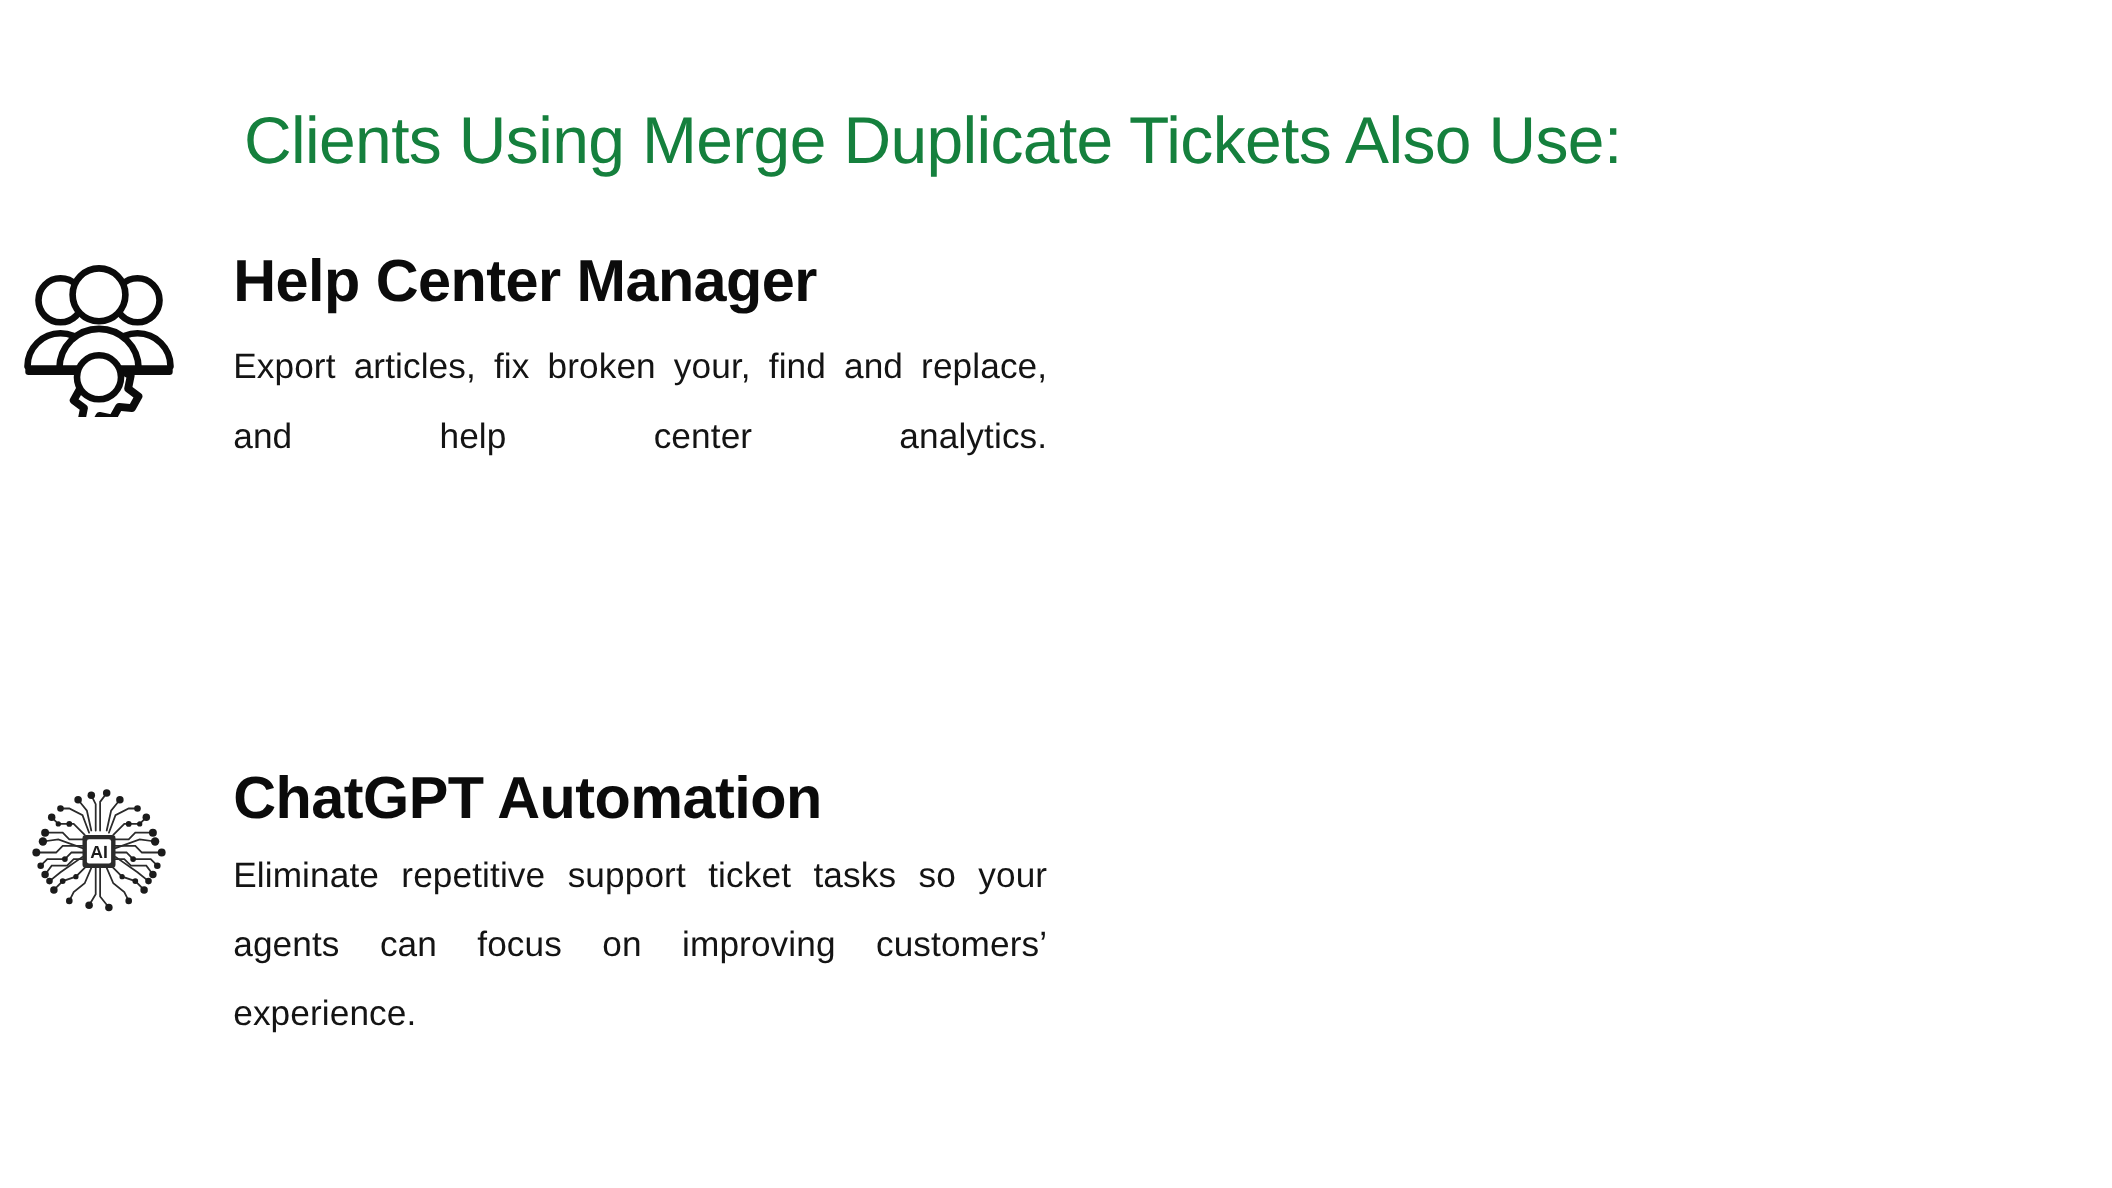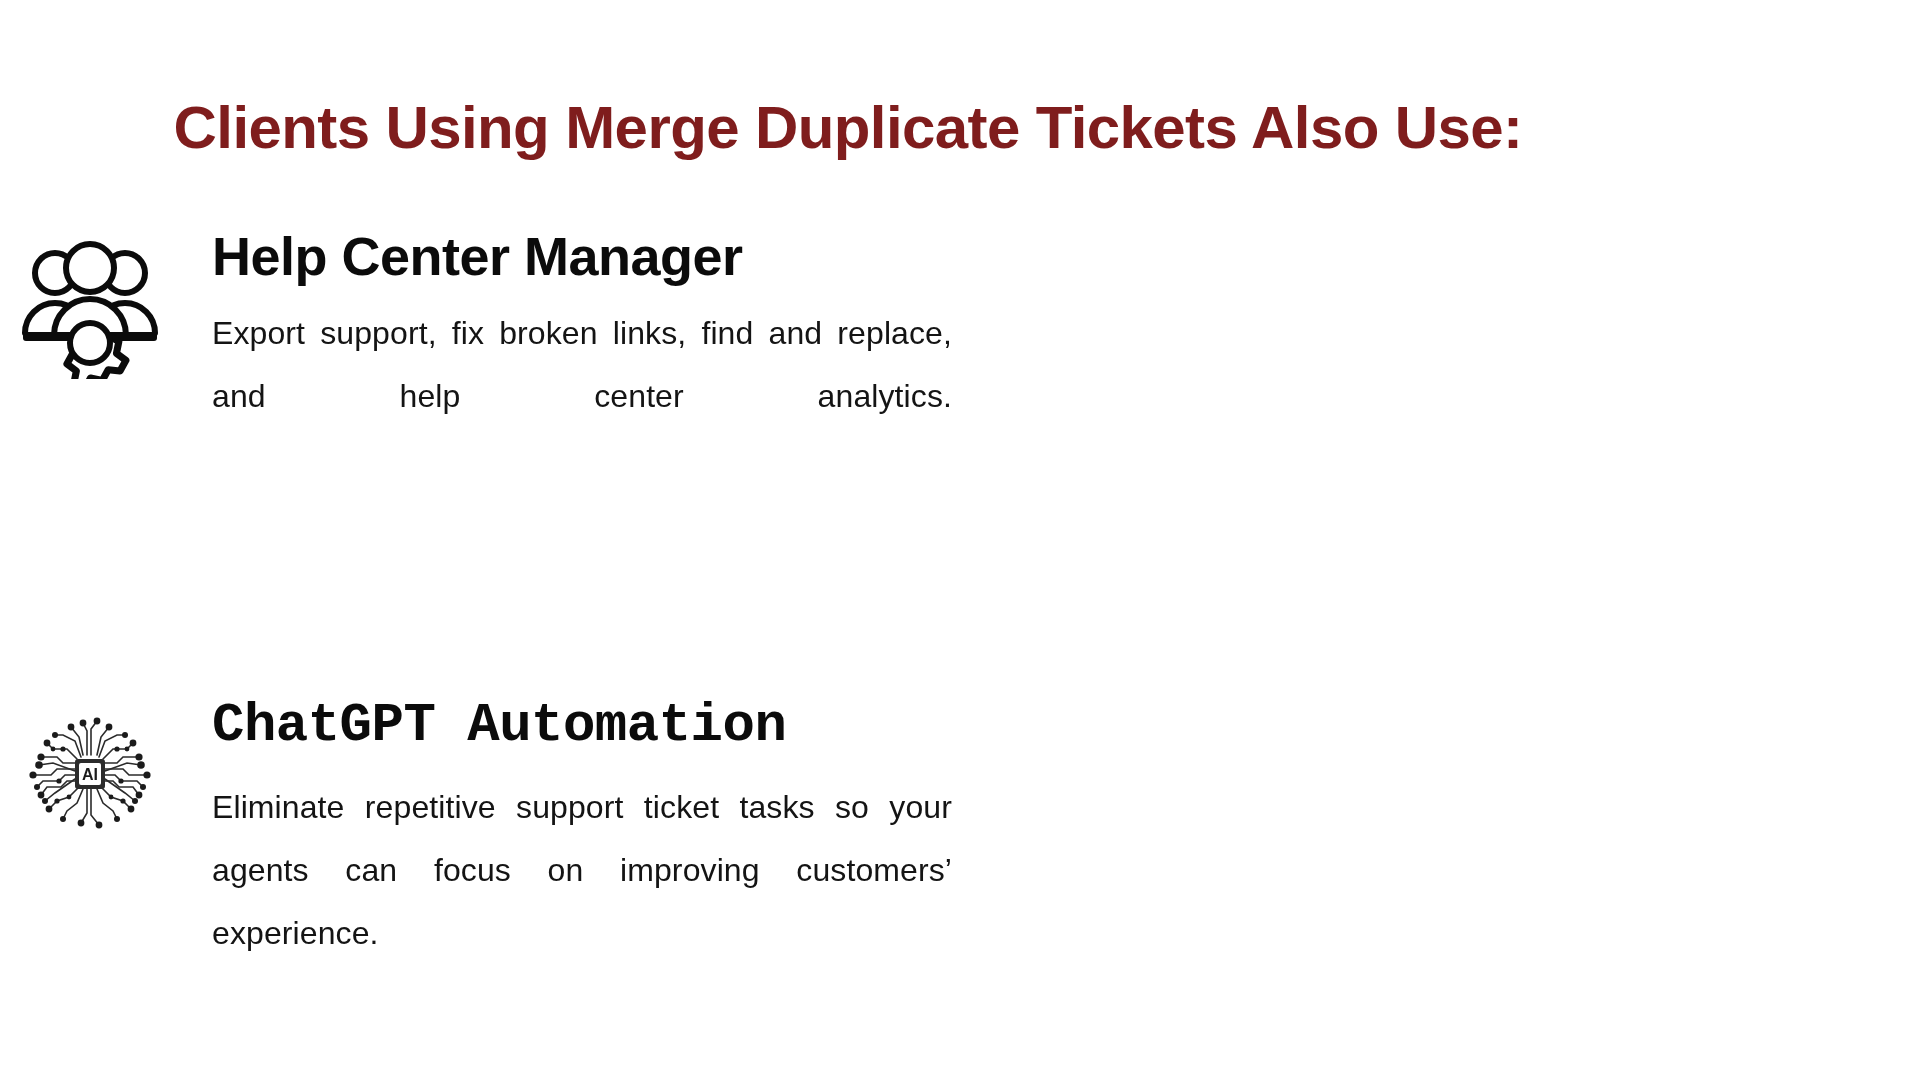--- a/index.html
+++ b/index.html
@@ -27,23 +27,23 @@
 
   
   .page-title {
     position: absolute;
     top: 52px;
     left: 0;
     width: 1696px;
     text-align: center;
     font-size: 60px;
     line-height: 72px;
-    font-weight: 700;
+    font-weight: 400;
     letter-spacing: -0.6px;
-    color: #7f1d1d;
+    color: #15803d;
   }
 
   
   .grid {
     position: absolute;
     top: 228px;
     left: 0;
     width: 1920px;
     display: grid;
     grid-template-columns: 960px 960px;
@@ -96,21 +96,21 @@
     text-justify: inter-word;
     letter-spacing: 0.1px;
   }
   .card-desc::after {
     content: "";
     display: inline-block;
     width: 100%;
   }
 
   
-  .row-2 .card-title { margin-bottom: 22px; font-family: Liberation Mono, monospace; }
+  .row-2 .card-title { margin-bottom: 10px; }
 
   svg { display: block; }
 </style>
 </head>
 <body>
 
 <div class="page">
 
   <h1 class="page-title">Clients Using Merge Duplicate Tickets Also Use:</h1>
 
@@ -141,21 +141,21 @@
           </g>
 
           <path d="M75 85
                    L84 87 L89 79 L98 84 L96 93 L104 98 L99 107 L90 106 L88 116
                    L78 117 L75 126 L66 124 L61 132 L52 127 L54 118 L46 113
                    L51 104 L60 105 L62 95 L72 94 Z" fill="none" stroke="#0b0b0b" stroke-width="5" opacity="0"></path>
         </svg>
       </div>
       <div class="card-body">
         <div class="card-title">Help Center Manager</div>
-        <p class="card-desc">Export support, fix broken links, find and replace, and help center analytics.</p>
+        <p class="card-desc">Export articles, fix broken your, find and replace, and help center analytics.</p>
       </div>
     </div>
 
     <div class="card col-right row-1">
       
       
     </div>
 
     <div class="card col-left row-2">
       <div class="card-icon">

